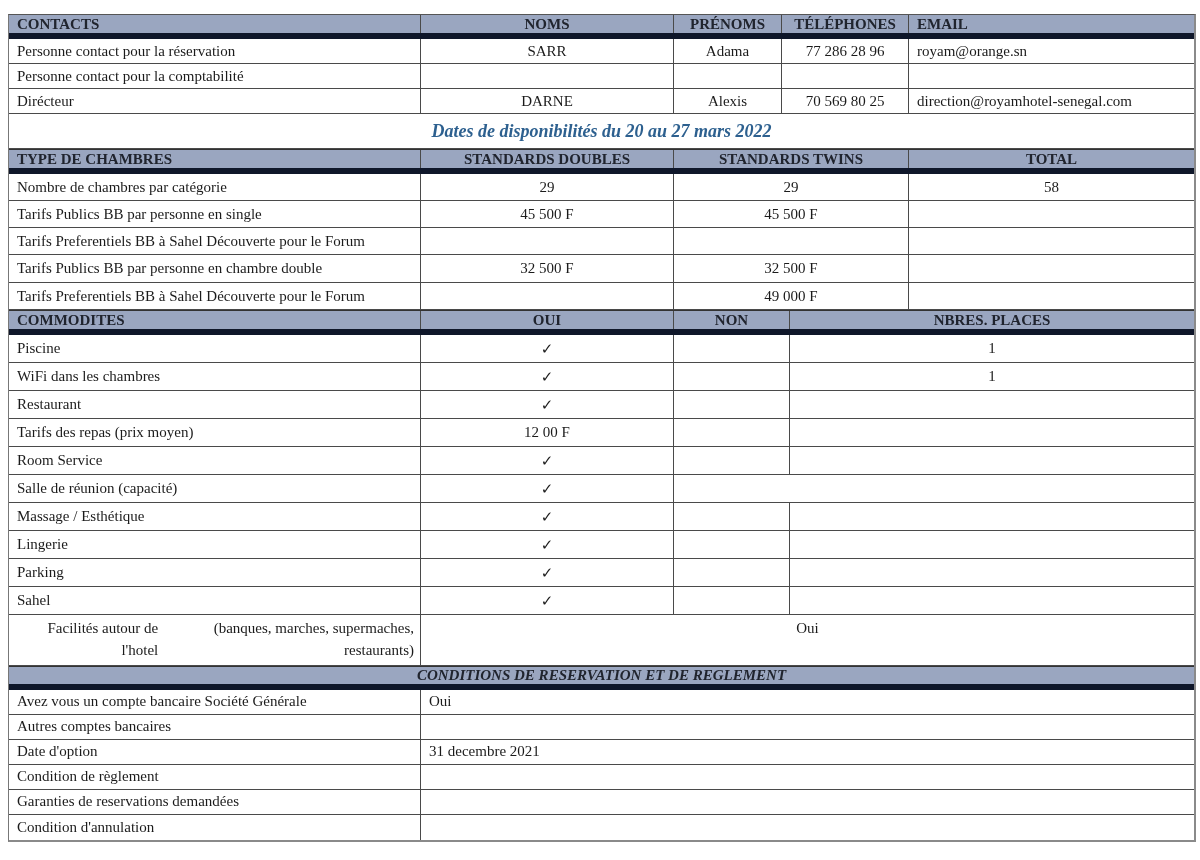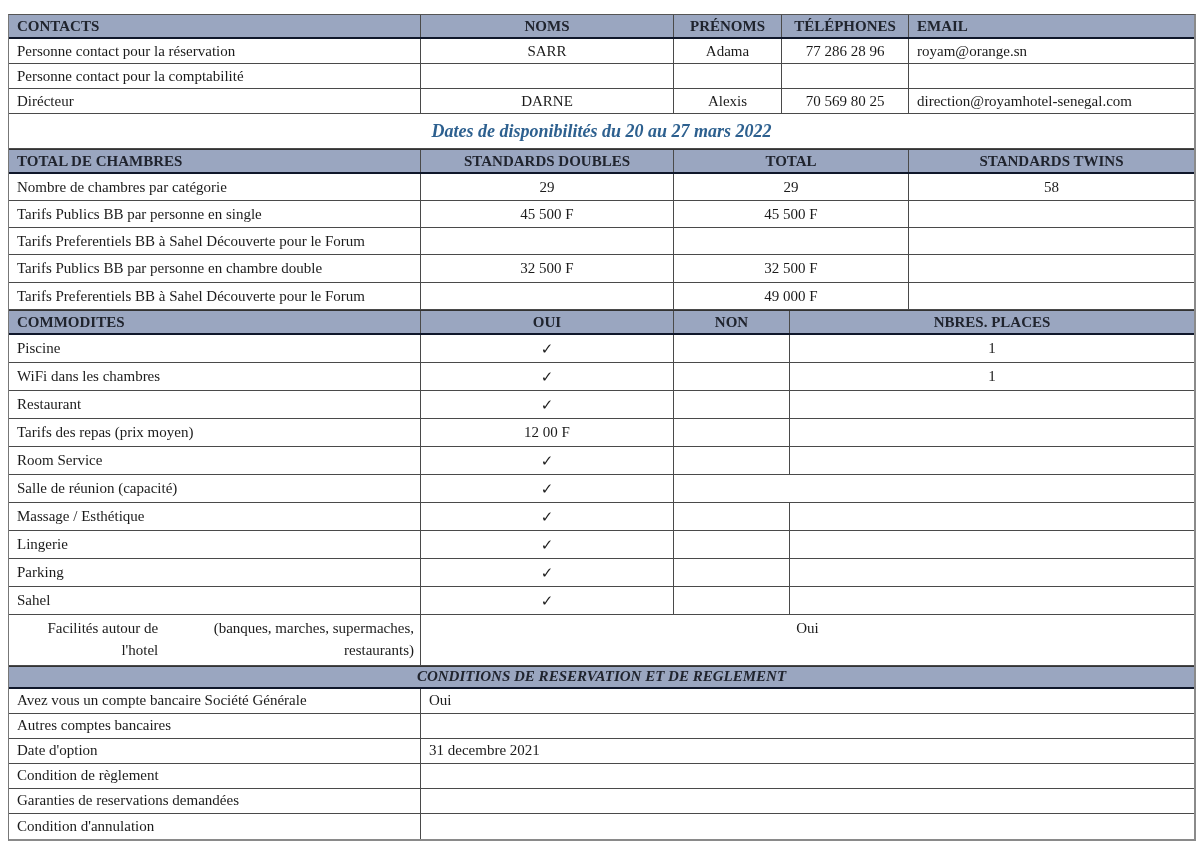--- a/index.html
+++ b/index.html
@@ -30,21 +30,21 @@
   .g-one       { grid-template-columns:1fr;font-style:italic; }
 
   
   .h24 { min-height:24px; } .h25 { min-height:25px; } .h27 { min-height:27px; }
   .h28 { min-height:28px; } .h35 { min-height:35px; } .h47 { min-height:47px; }
   .h23 { min-height:23px; }
 
   .hdr {
     background:#9aa6c0;
     font-weight:bold; color:#20242e; font-size:15px;
-    border-top:1px solid #333; border-bottom:2px solid #0f172a;
+    border-top:1px solid #333; border-bottom:6px solid #0f172a;
   }
   .sheet > .row:first-child { border-top:none; }
 
   .left   { justify-content:flex-start; padding-left:8px; padding-right:6px; }
   .center { justify-content:center; text-align:center; }
 
   .banner-text {
     font-weight:bold; font-size:18px; color:#2d608f;
   }
 
@@ -88,24 +88,24 @@
     <div class="center">Alexis</div>
     <div class="center">70 569 80 25</div>
     <div class="left">direction@royamhotel-senegal.com</div>
   </div>
 
   <div class="row g-one h35">
     <div class="center banner-text">Dates de disponibilités du 20 au 27 mars 2022</div>
   </div>
 
   <div class="row hdr g-chambres h25">
-    <div class="left">TOTAL DE CHAMBRES</div>
+    <div class="left">TYPE DE CHAMBRES</div>
     <div class="center">STANDARDS DOUBLES</div>
+    <div class="center">STANDARDS TWINS</div>
     <div class="center">TOTAL</div>
-    <div class="center">STANDARDS TWINS</div>
   </div>
 
   <div class="row g-chambres h27">
     <div class="left">Nombre de chambres par catégorie</div>
     <div class="center">29</div>
     <div class="center">29</div>
     <div class="center">58</div>
   </div>
   <div class="row g-chambres h27">
     <div class="left">Tarifs Publics BB par personne en single</div>

